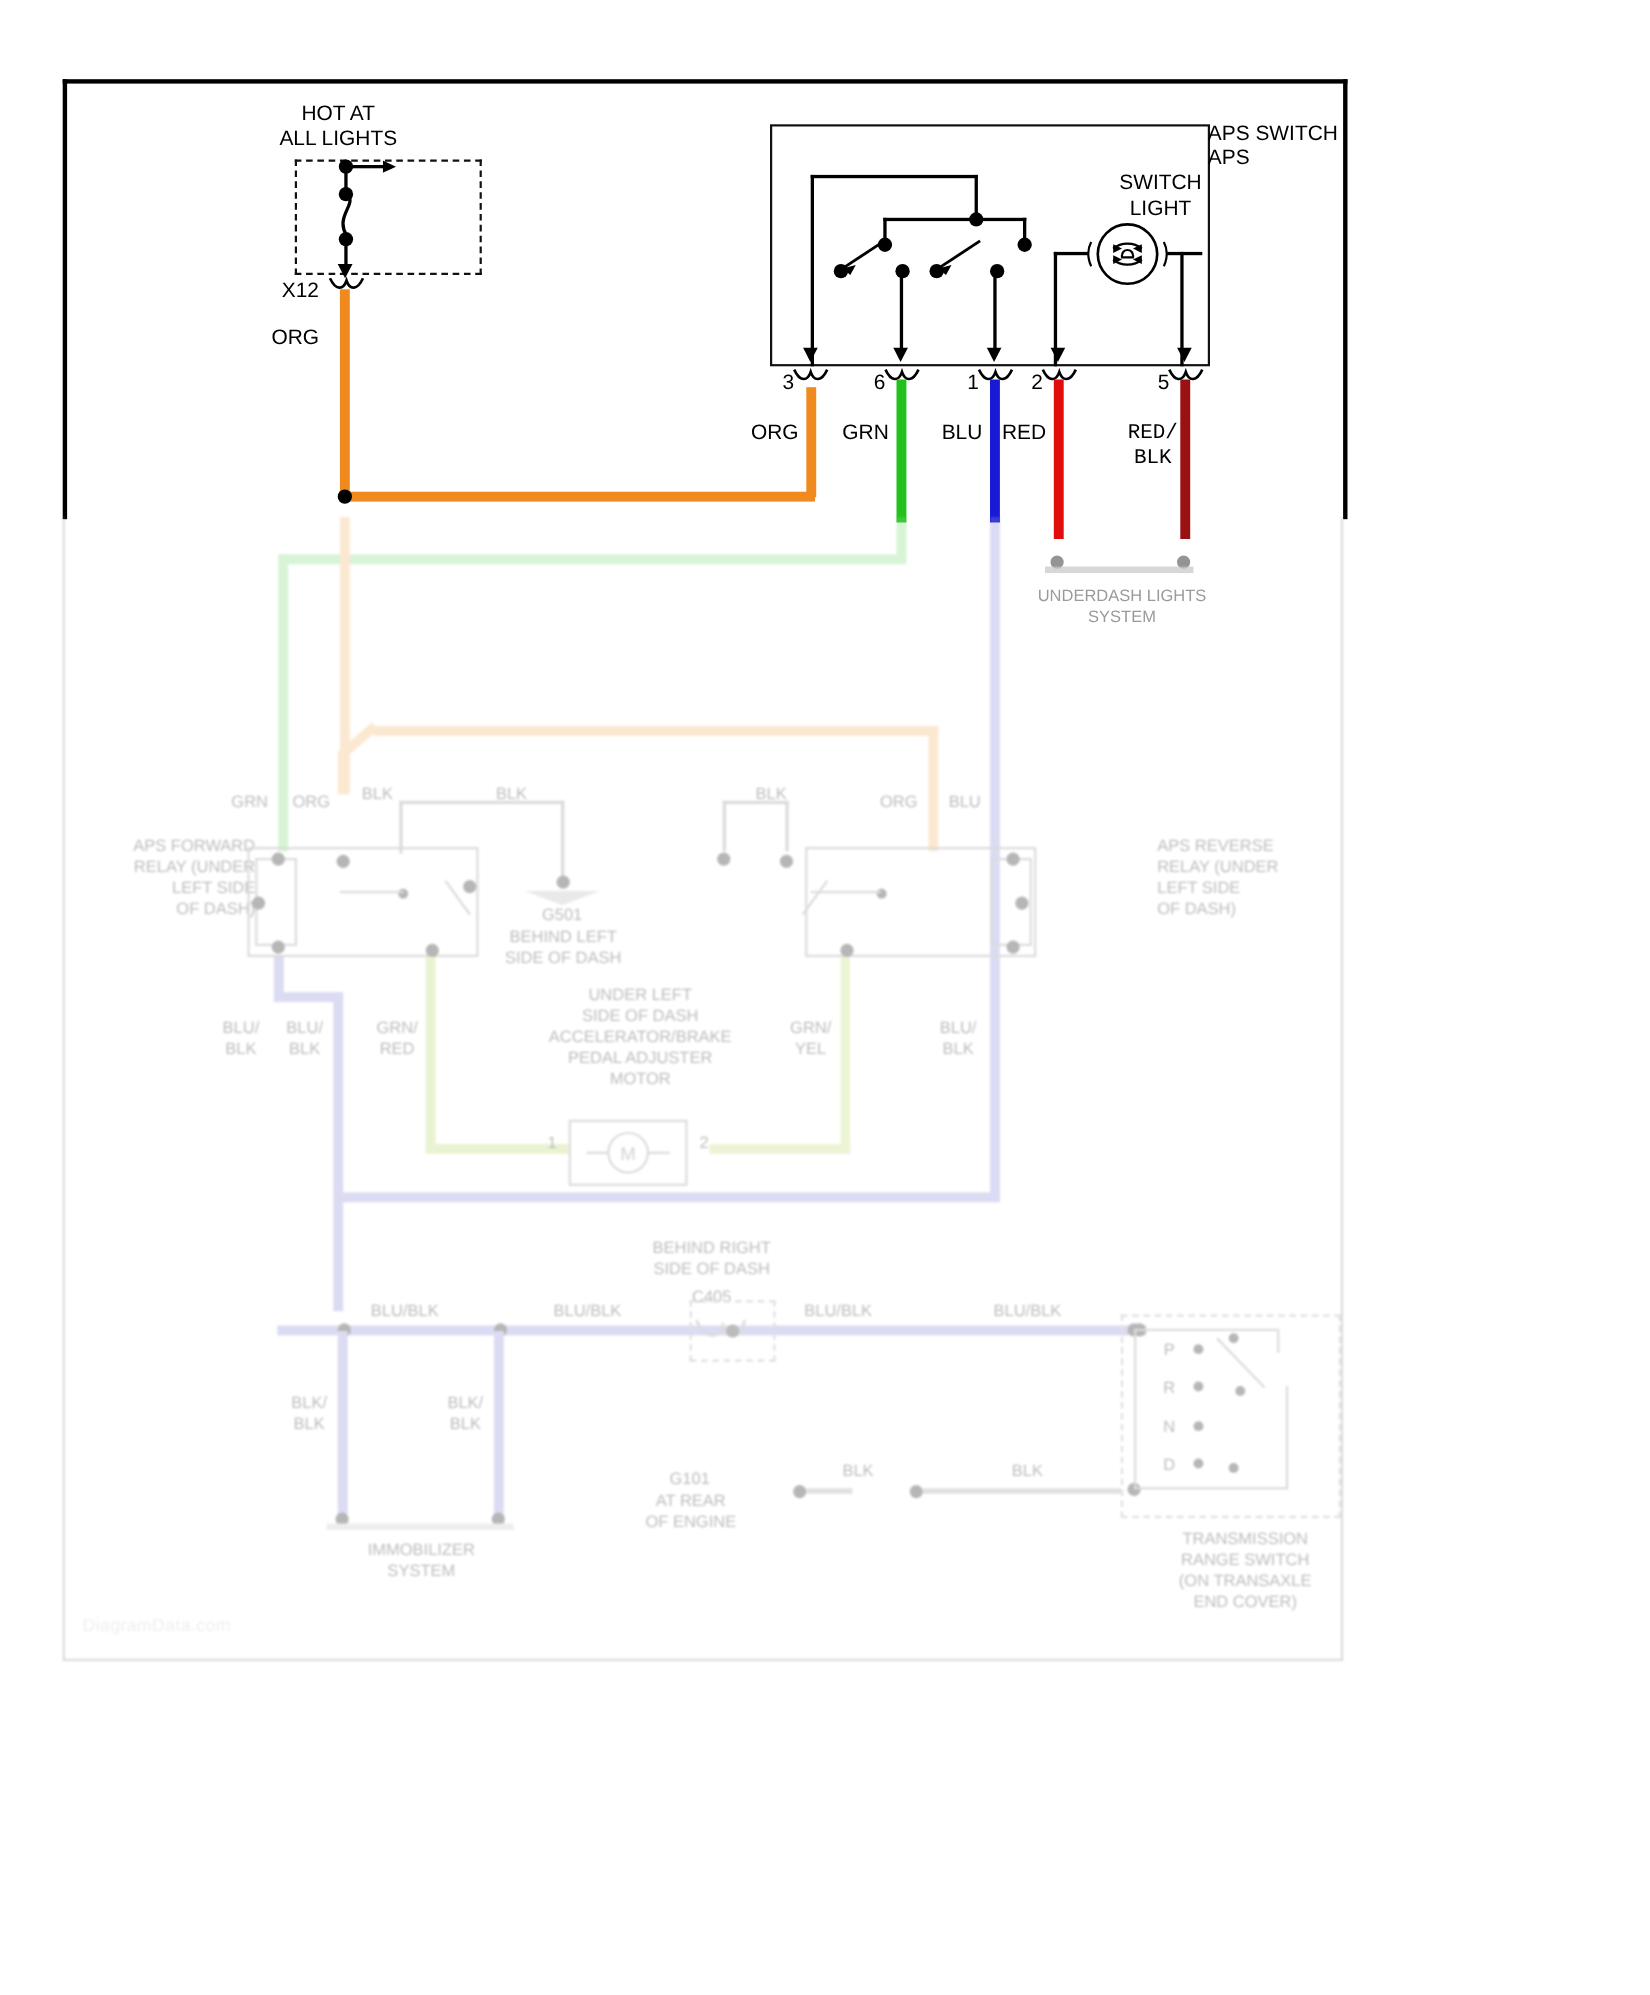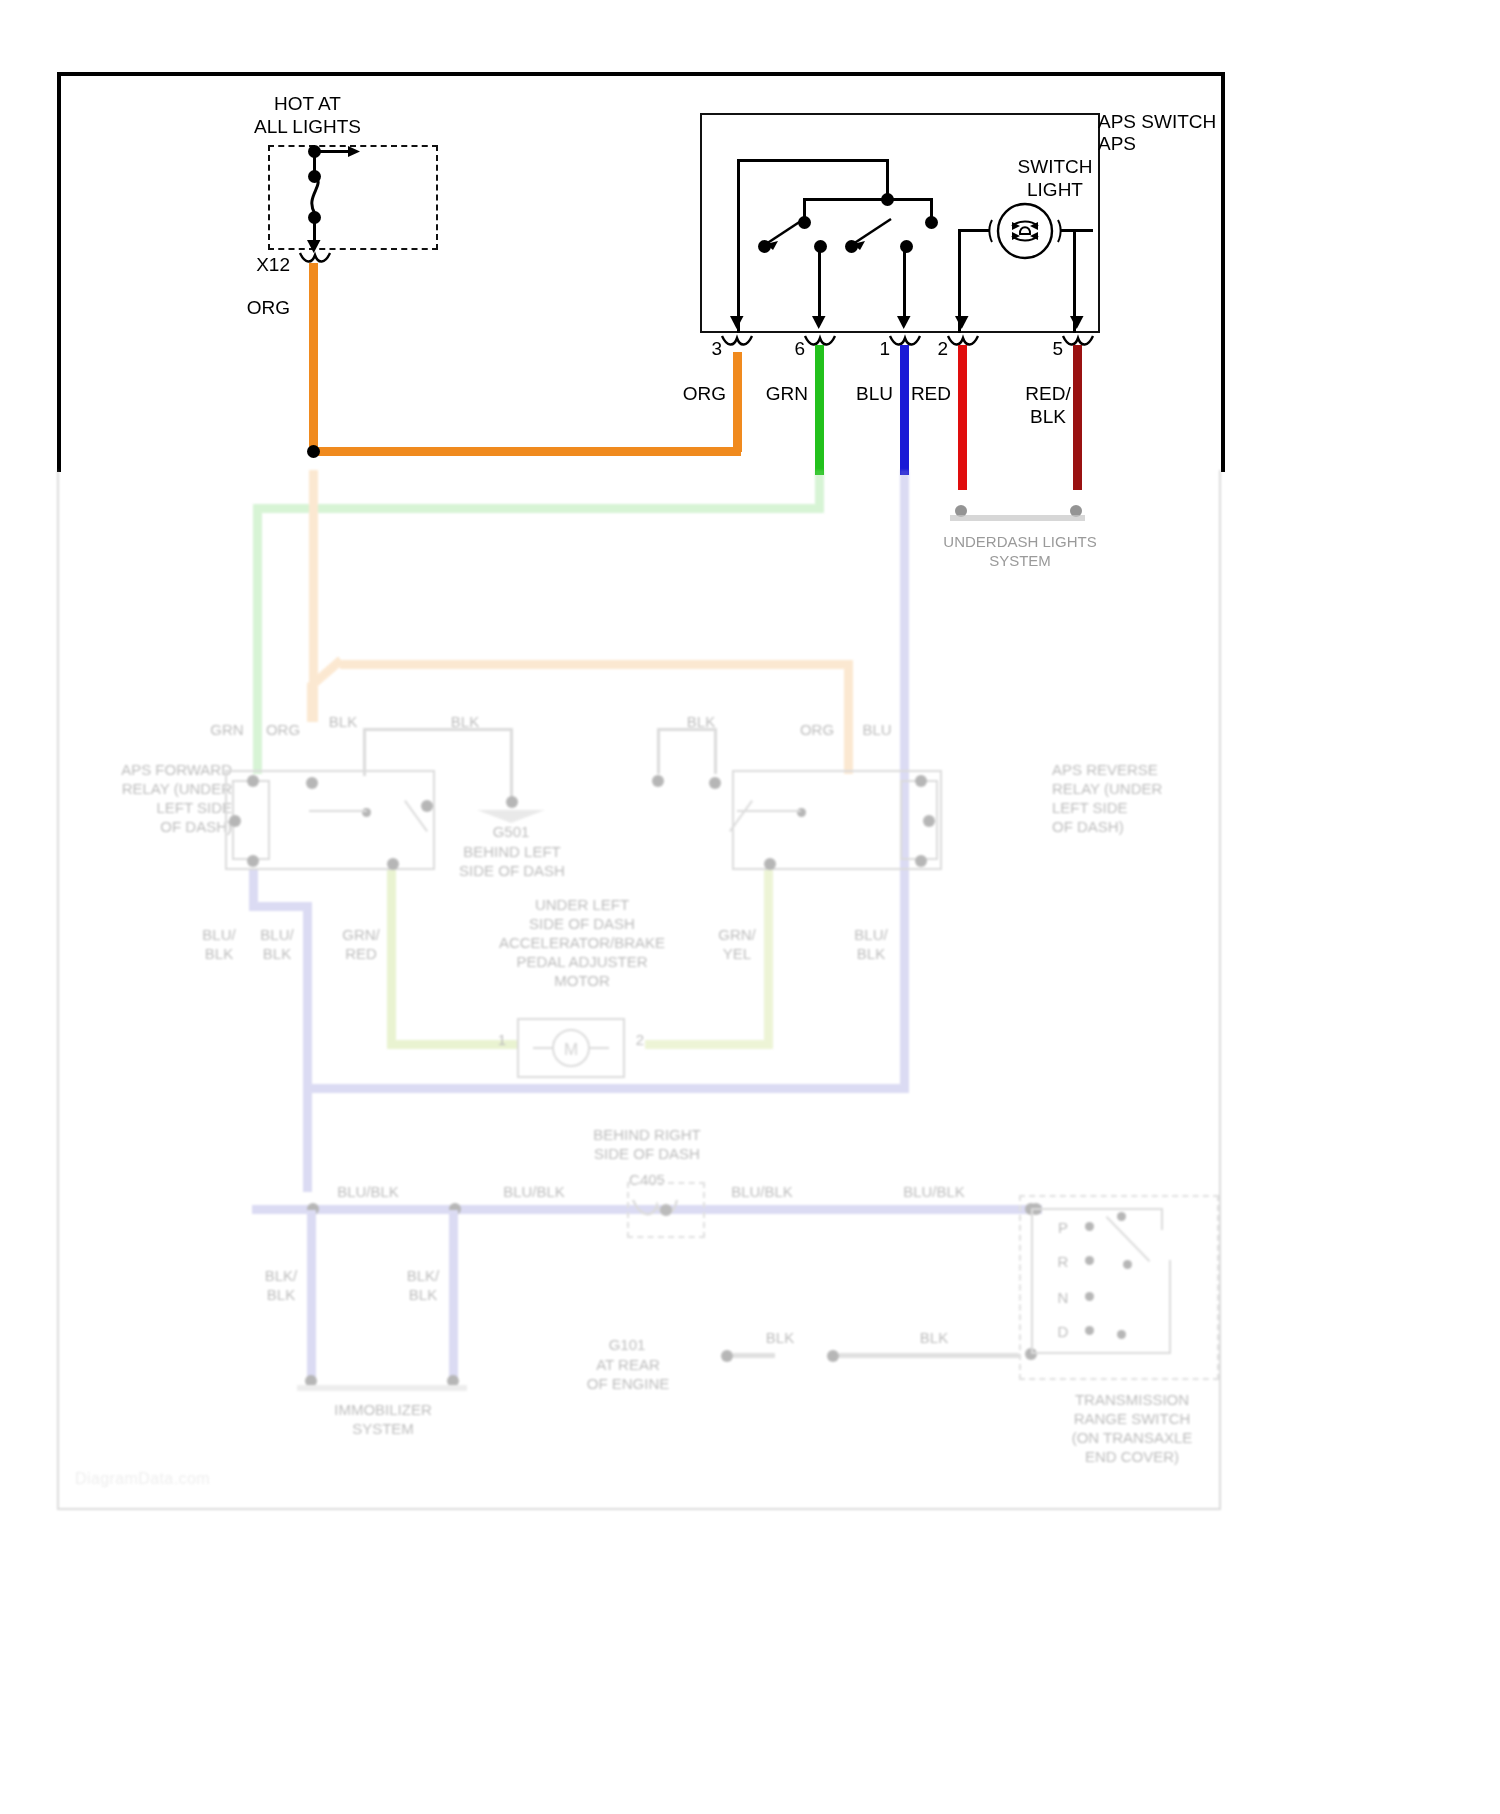--- a/index.html
+++ b/index.html
@@ -181,21 +181,21 @@
 
   <div class="wire grn" style="left:815px;top:345px;width:9px;height:130px;"></div>
   <div class="wire blu" style="left:900px;top:345px;width:9px;height:130px;"></div>
   <div class="wire red" style="left:958px;top:345px;width:9px;height:145px;"></div>
   <div class="wire redblk" style="left:1073px;top:345px;width:9px;height:145px;"></div>
 
   <div class="lbl r" style="left:630px;top:382px;width:96px;">ORG</div>
   <div class="lbl r" style="left:712px;top:382px;width:96px;">GRN</div>
   <div class="lbl r" style="left:797px;top:382px;width:96px;">BLU</div>
   <div class="lbl r" style="left:855px;top:382px;width:96px;">RED</div>
-  <div class="lbl" style="left:1000px;top:382px;width:96px;">RED/
+  <div class="lbl" style="left:1000px;top:382px;width:96px;font-family:Liberation Mono, monospace;">RED/
 BLK</div>
 
   <div class="fdot" style="left:955px;top:505px;opacity:.45;"></div>
   <div class="fdot" style="left:1070px;top:505px;opacity:.45;"></div>
   <div style="position:absolute;left:950px;top:515px;width:135px;height:6px;background:#c6c6c6;opacity:.7;"></div>
   <div class="lbl" style="left:940px;top:532px;width:160px;font-size:15px;line-height:19px;color:#9a9a9a;">UNDERDASH LIGHTS
 SYSTEM</div>
 
   <div id="faded">
 

